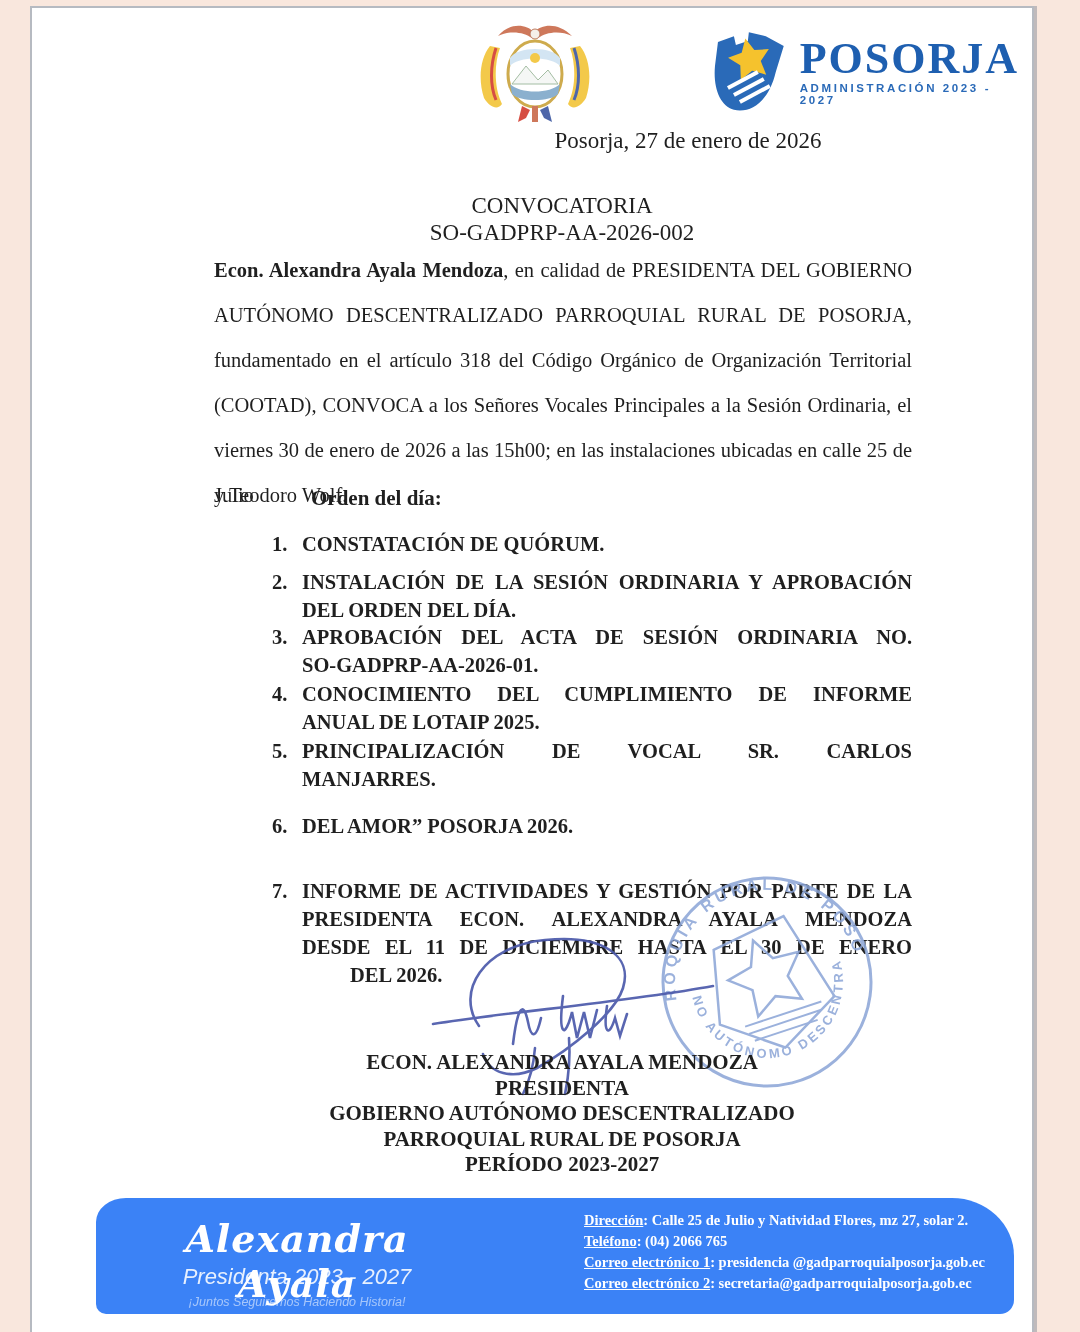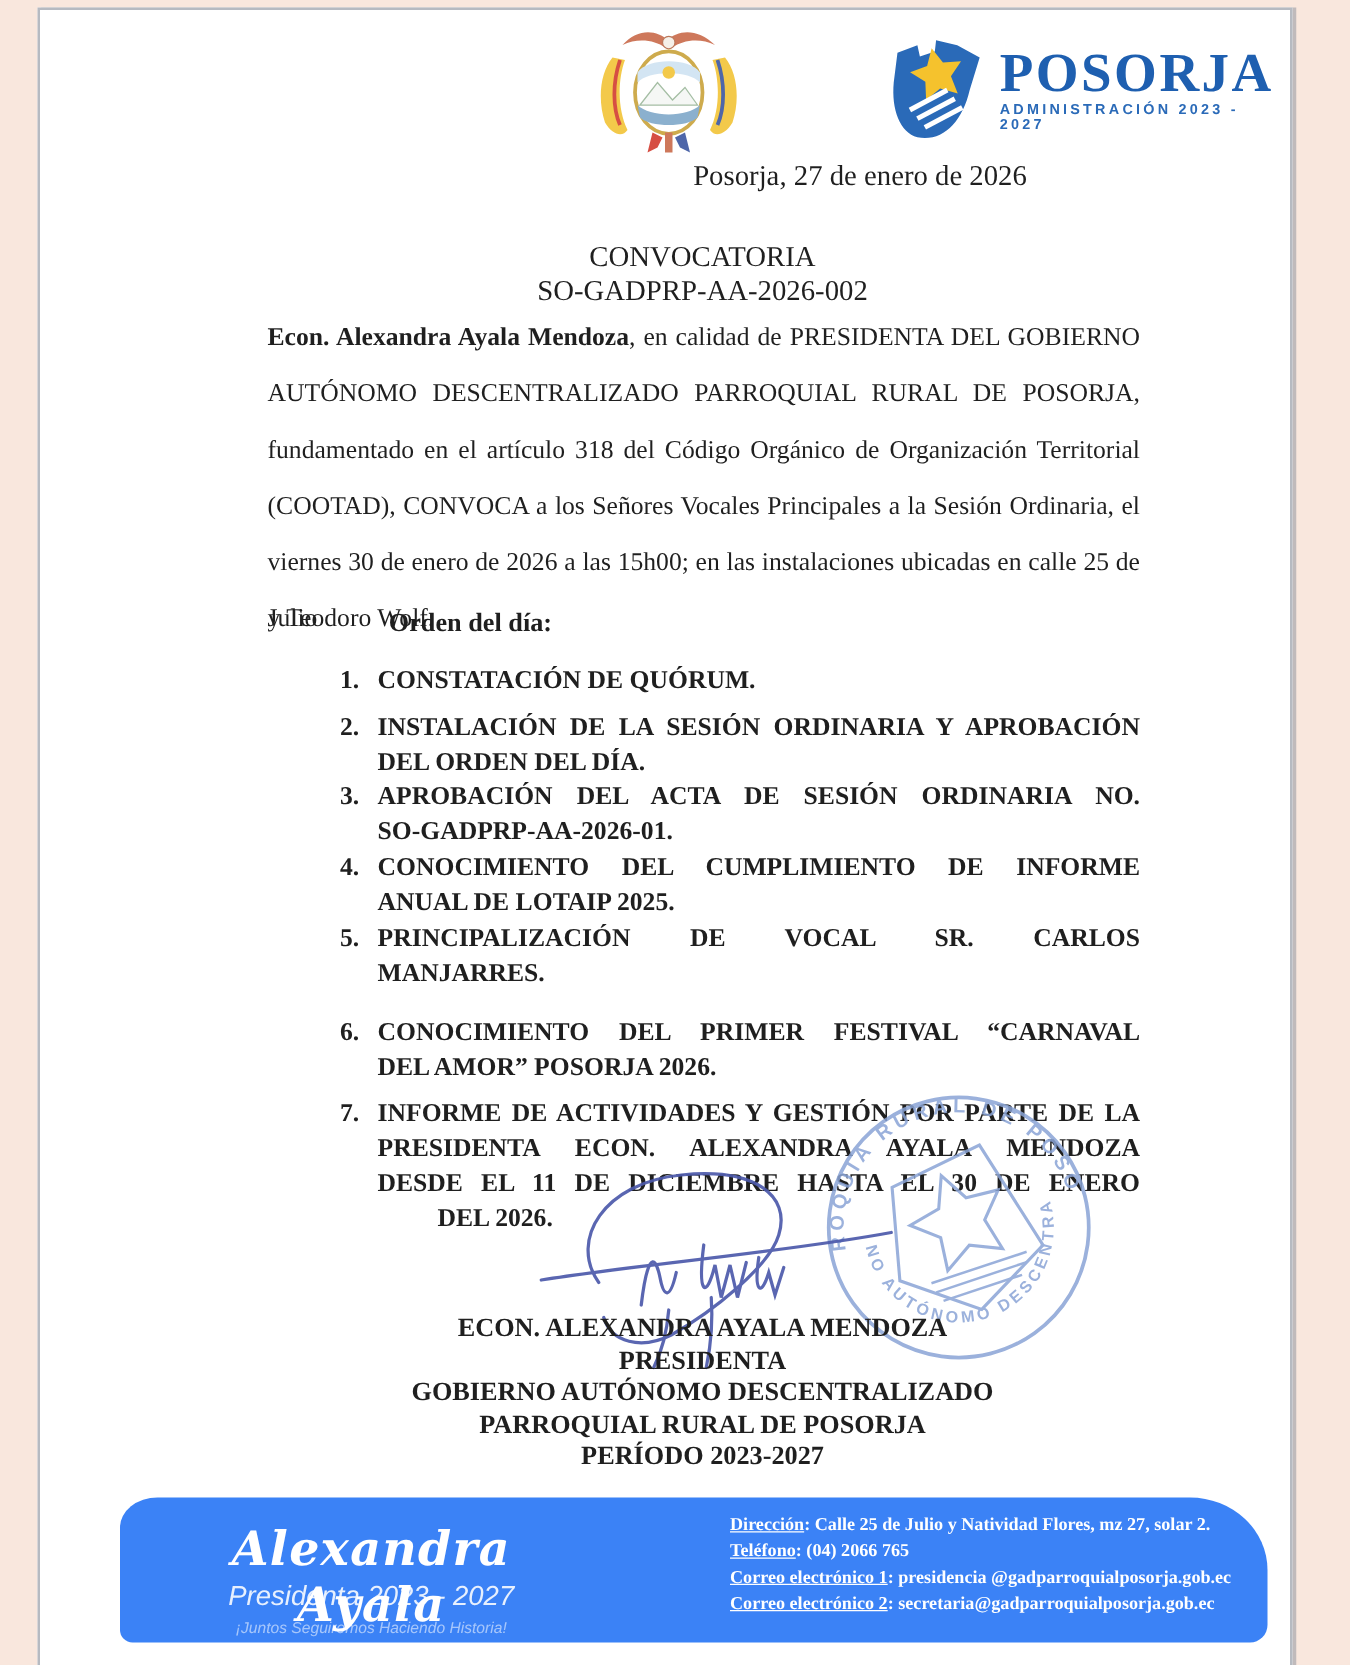--- a/index.html
+++ b/index.html
@@ -144,21 +144,20 @@
     <div class="abs item" style="top:729px;">
       <span class="num">5.</span>
       <span class="txt">
         <span class="jl" style="display:block;">PRINCIPALIZACIÓN DE VOCAL SR. CARLOS</span>
         <span style="display:block;">MANJARRES.</span>
       </span>
     </div>
     <div class="abs item" style="top:804px;">
       <span class="num">6.</span>
       <span class="txt">
-        <span class="jl" style="display:block;">CONOCIMIENTO DEL PRIMER FESTIVAL “CARNAVAL</span>
         <span style="display:block;">DEL AMOR” POSORJA 2026.</span>
       </span>
     </div>
     <div class="abs item" style="top:869px;">
       <span class="num">7.</span>
       <span class="txt">
         <span class="jl" style="display:block;">INFORME DE ACTIVIDADES Y GESTIÓN POR PARTE DE LA</span>
         <span class="jl" style="display:block;">PRESIDENTA ECON. ALEXANDRA AYALA MENDOZA</span>
         <span class="jl" style="display:block;">DESDE EL 11 DE DICIEMBRE HASTA EL 30 DE ENERO</span>
         <span style="display:block;margin-left:48px;">DEL 2026.</span>

